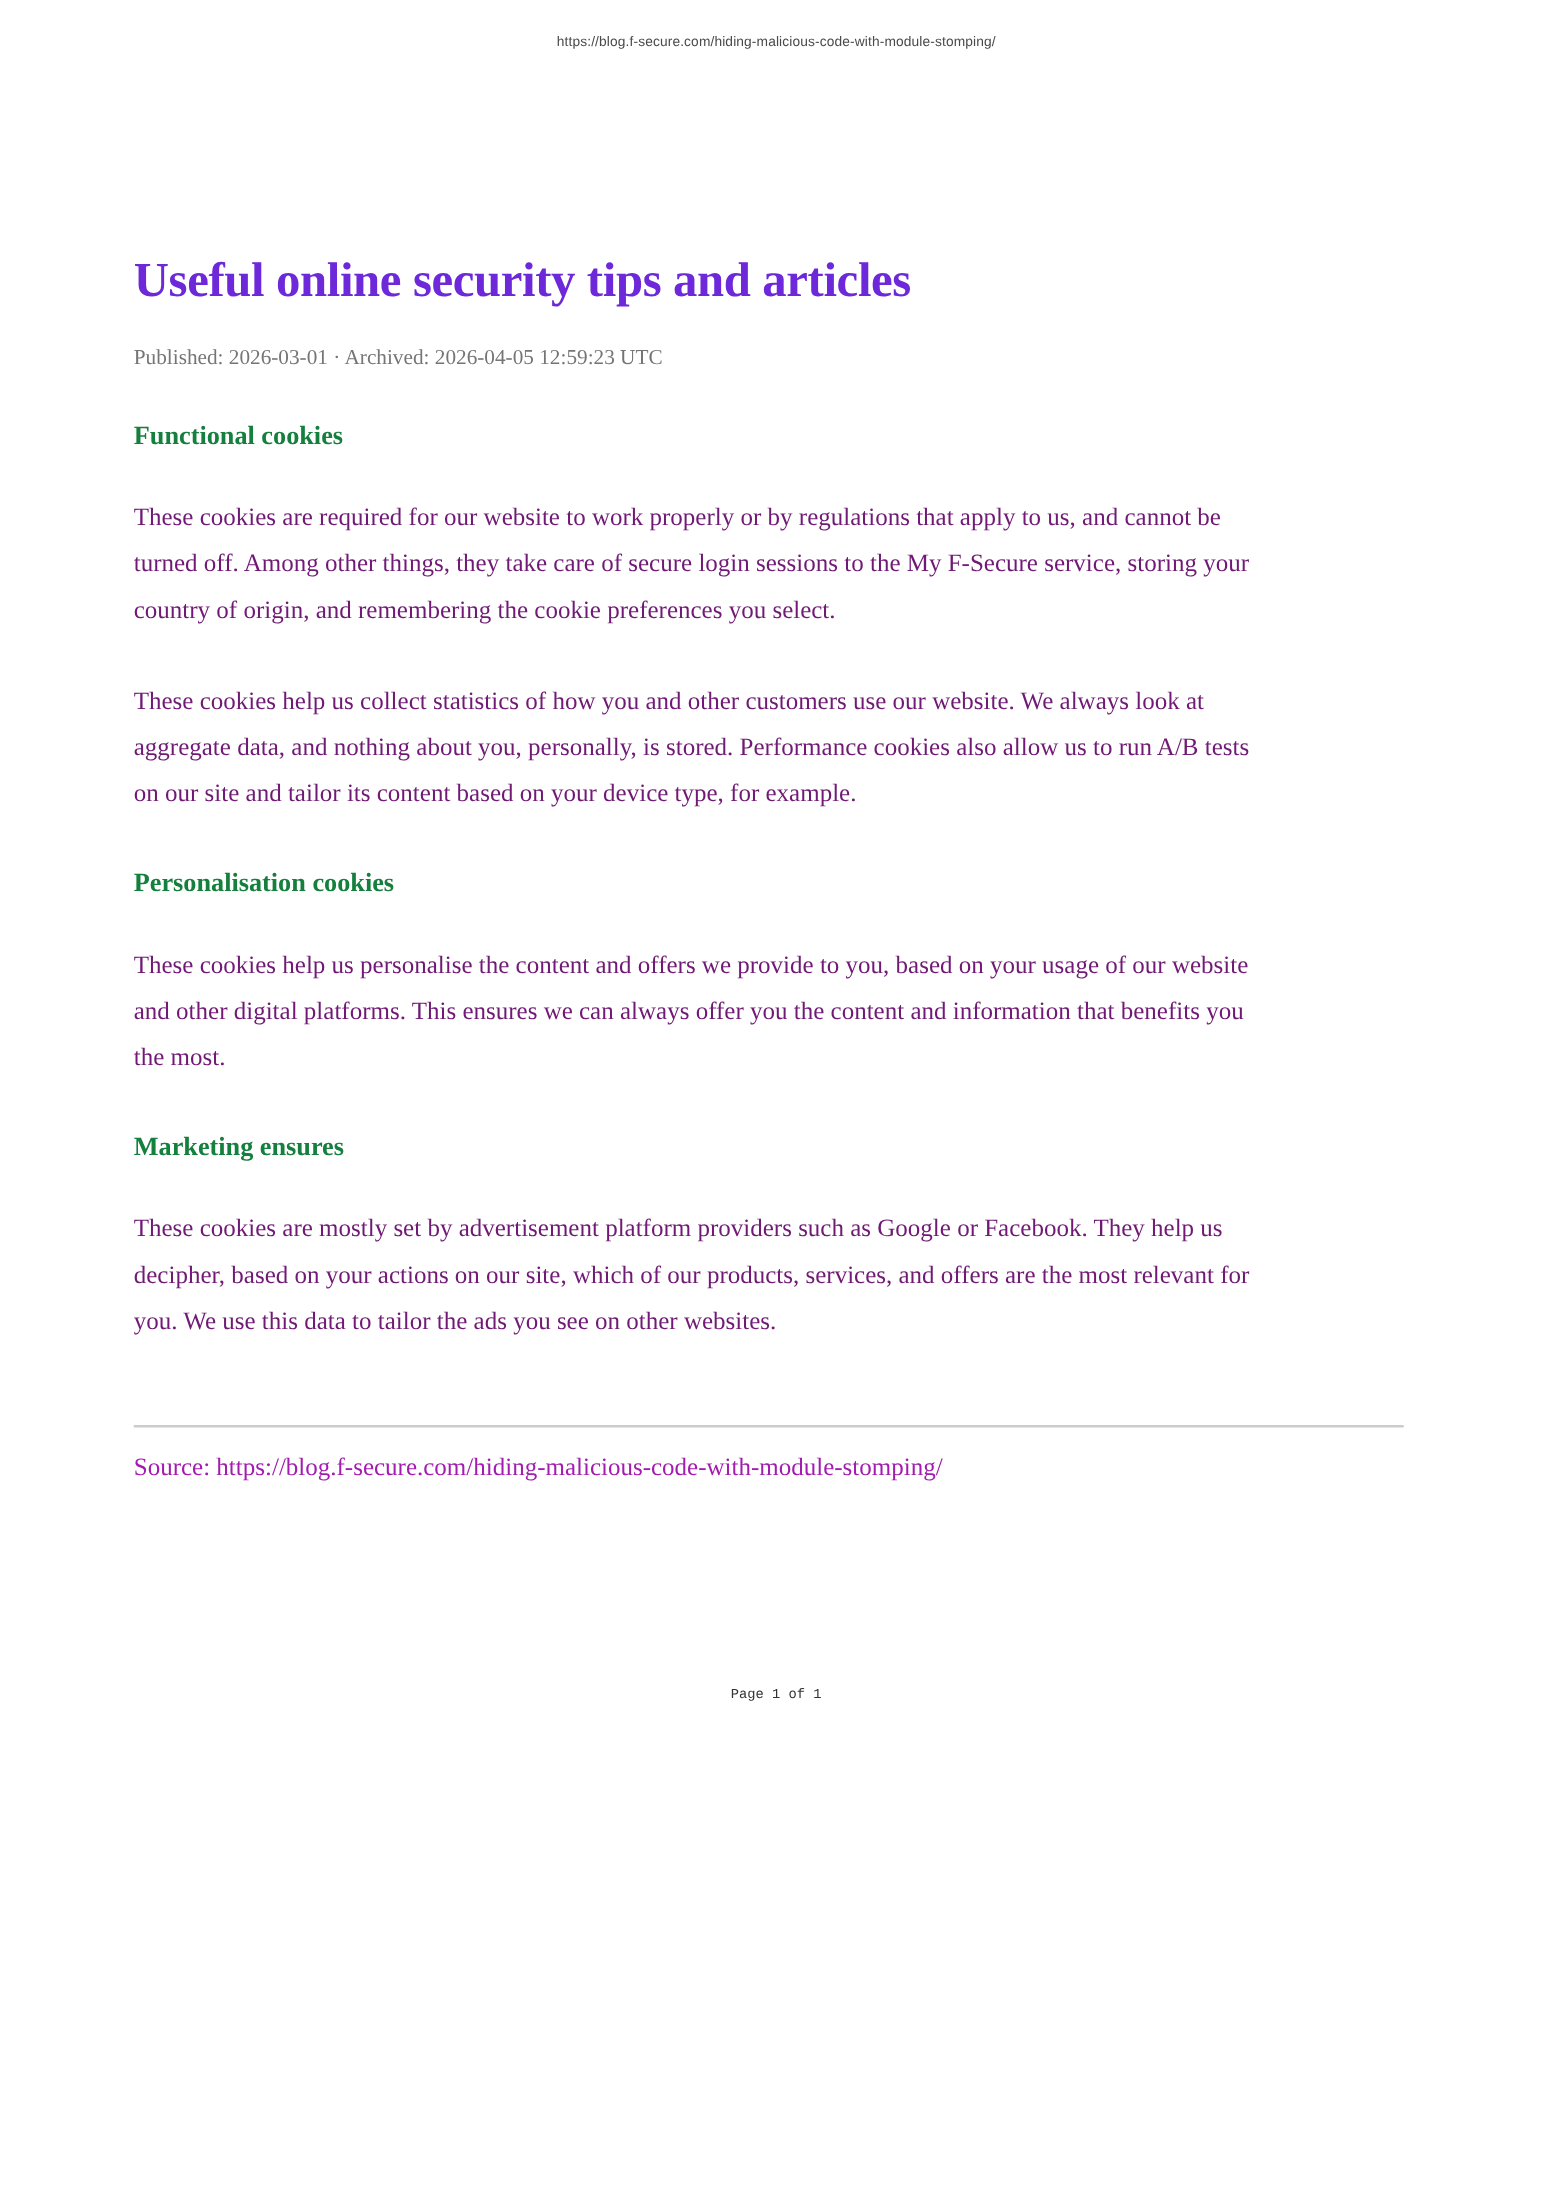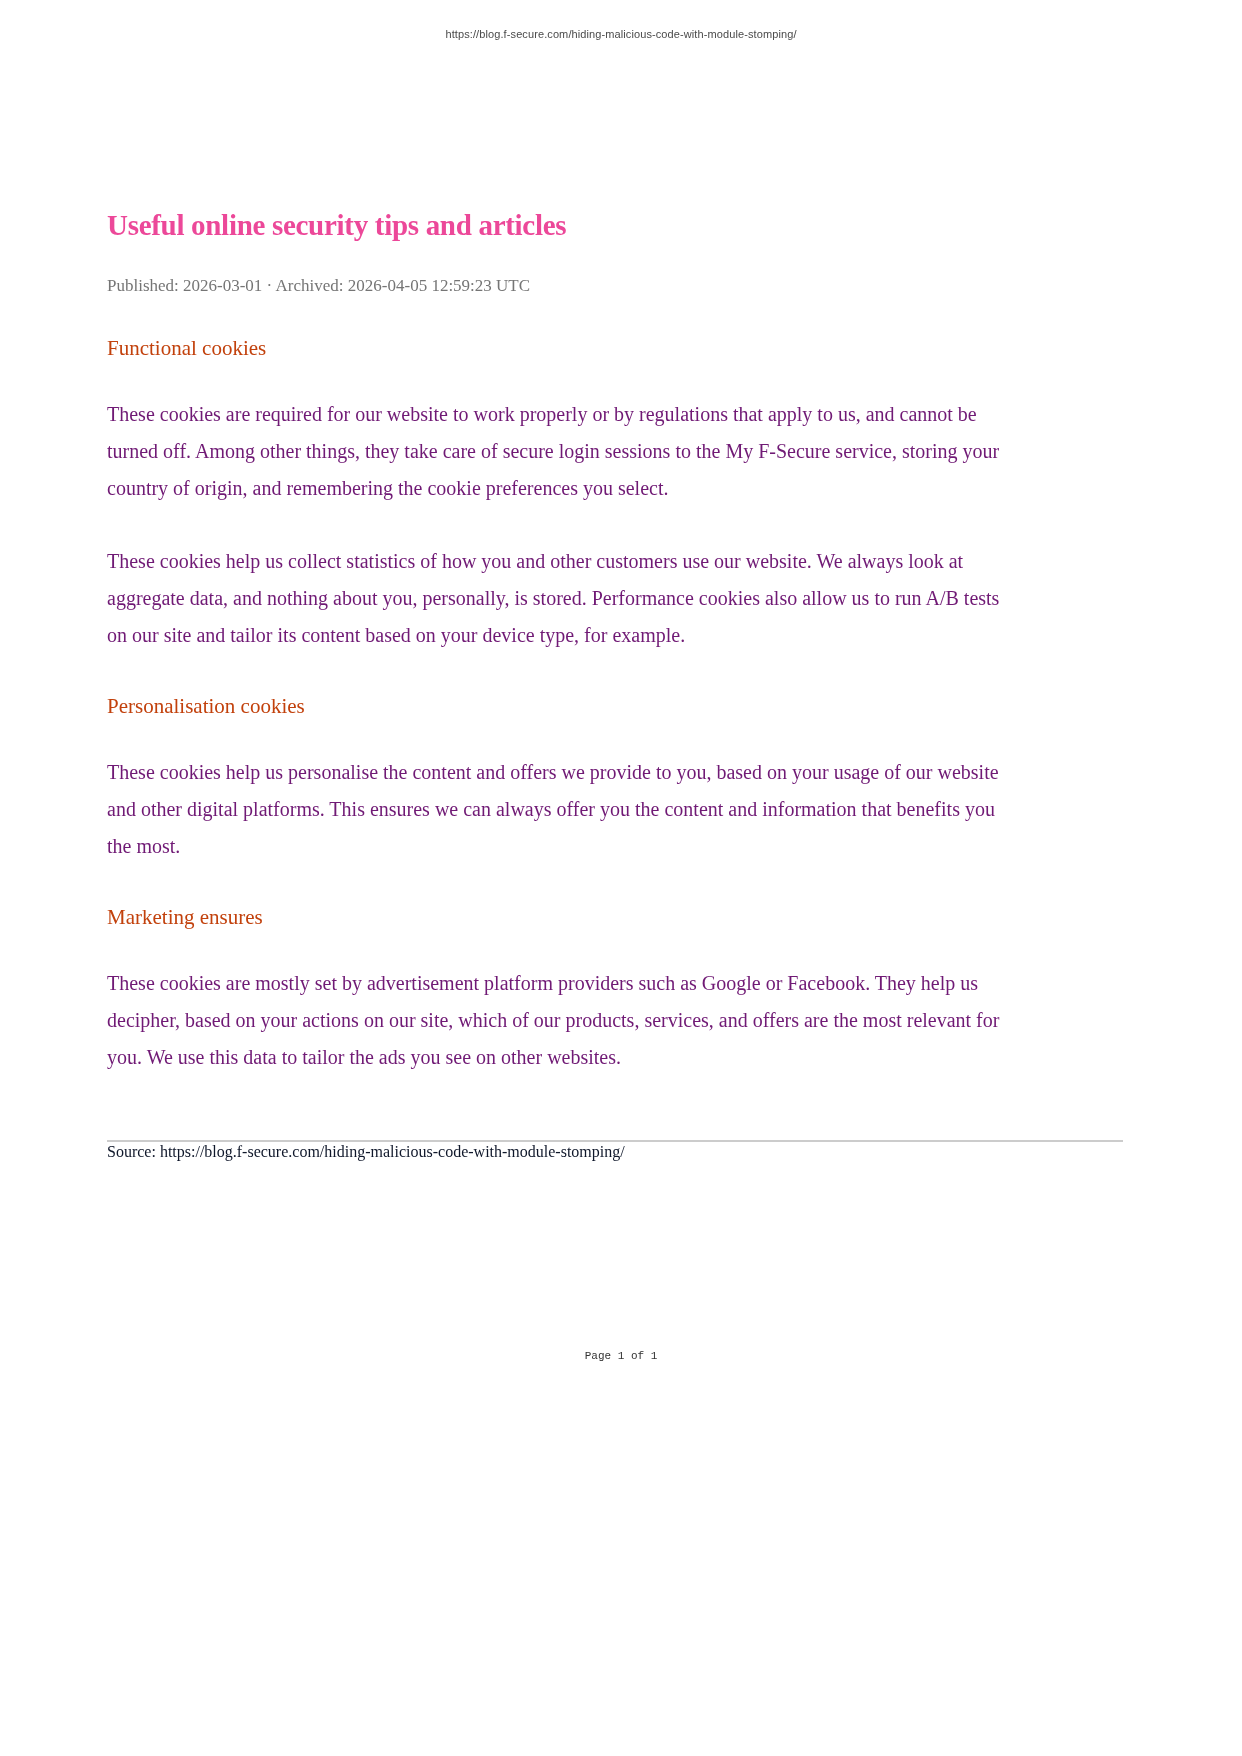--- a/index.html
+++ b/index.html
@@ -23,57 +23,58 @@
     letter-spacing: 0.1px;
   }
   .content {
     position: absolute;
     left: 107px;
     top: 205px;
     width: 1016px;
   }
   .article-title {
     margin: 0;
-    font-size: 29px;
+    font-size: 39px;
     line-height: 40px;
     font-weight: bold;
-    color: #ec4899;
+    color: #6d28d9;
     letter-spacing: -0.3px;
   }
   .article-meta {
     margin-top: 31px;
     font-size: 17px;
     line-height: 20px;
     color: #757575;
   }
   .section h2 {
     margin: 40px 0 0 0;
     font-size: 21px;
     line-height: 24px;
-    font-weight: normal;
-    color: #c2410c;
+    font-weight: bold;
+    color: #15803d;
   }
   .section p {
     margin: 36px 0 0 0;
     font-size: 20px;
     line-height: 37px;
     color: #701a75;
     max-width: 900px;
   }
   .divider {
     margin: 64px 0 0 0;
     border: none;
     border-top: 2px solid #cccccc;
     width: 100%;
     height: 0;
   }
   .source-line {
-    font-size: 16px;
+    margin-top: 22px;
+    font-size: 20px;
     line-height: 20px;
-    color: #0f172a;
+    color: #a21caf;
   }
   .print-footer {
     position: absolute;
     bottom: 42px;
     left: 0;
     right: 0;
     text-align: center;
     font-family: Liberation Mono, monospace;
     font-size: 11px;
     color: #333333;

